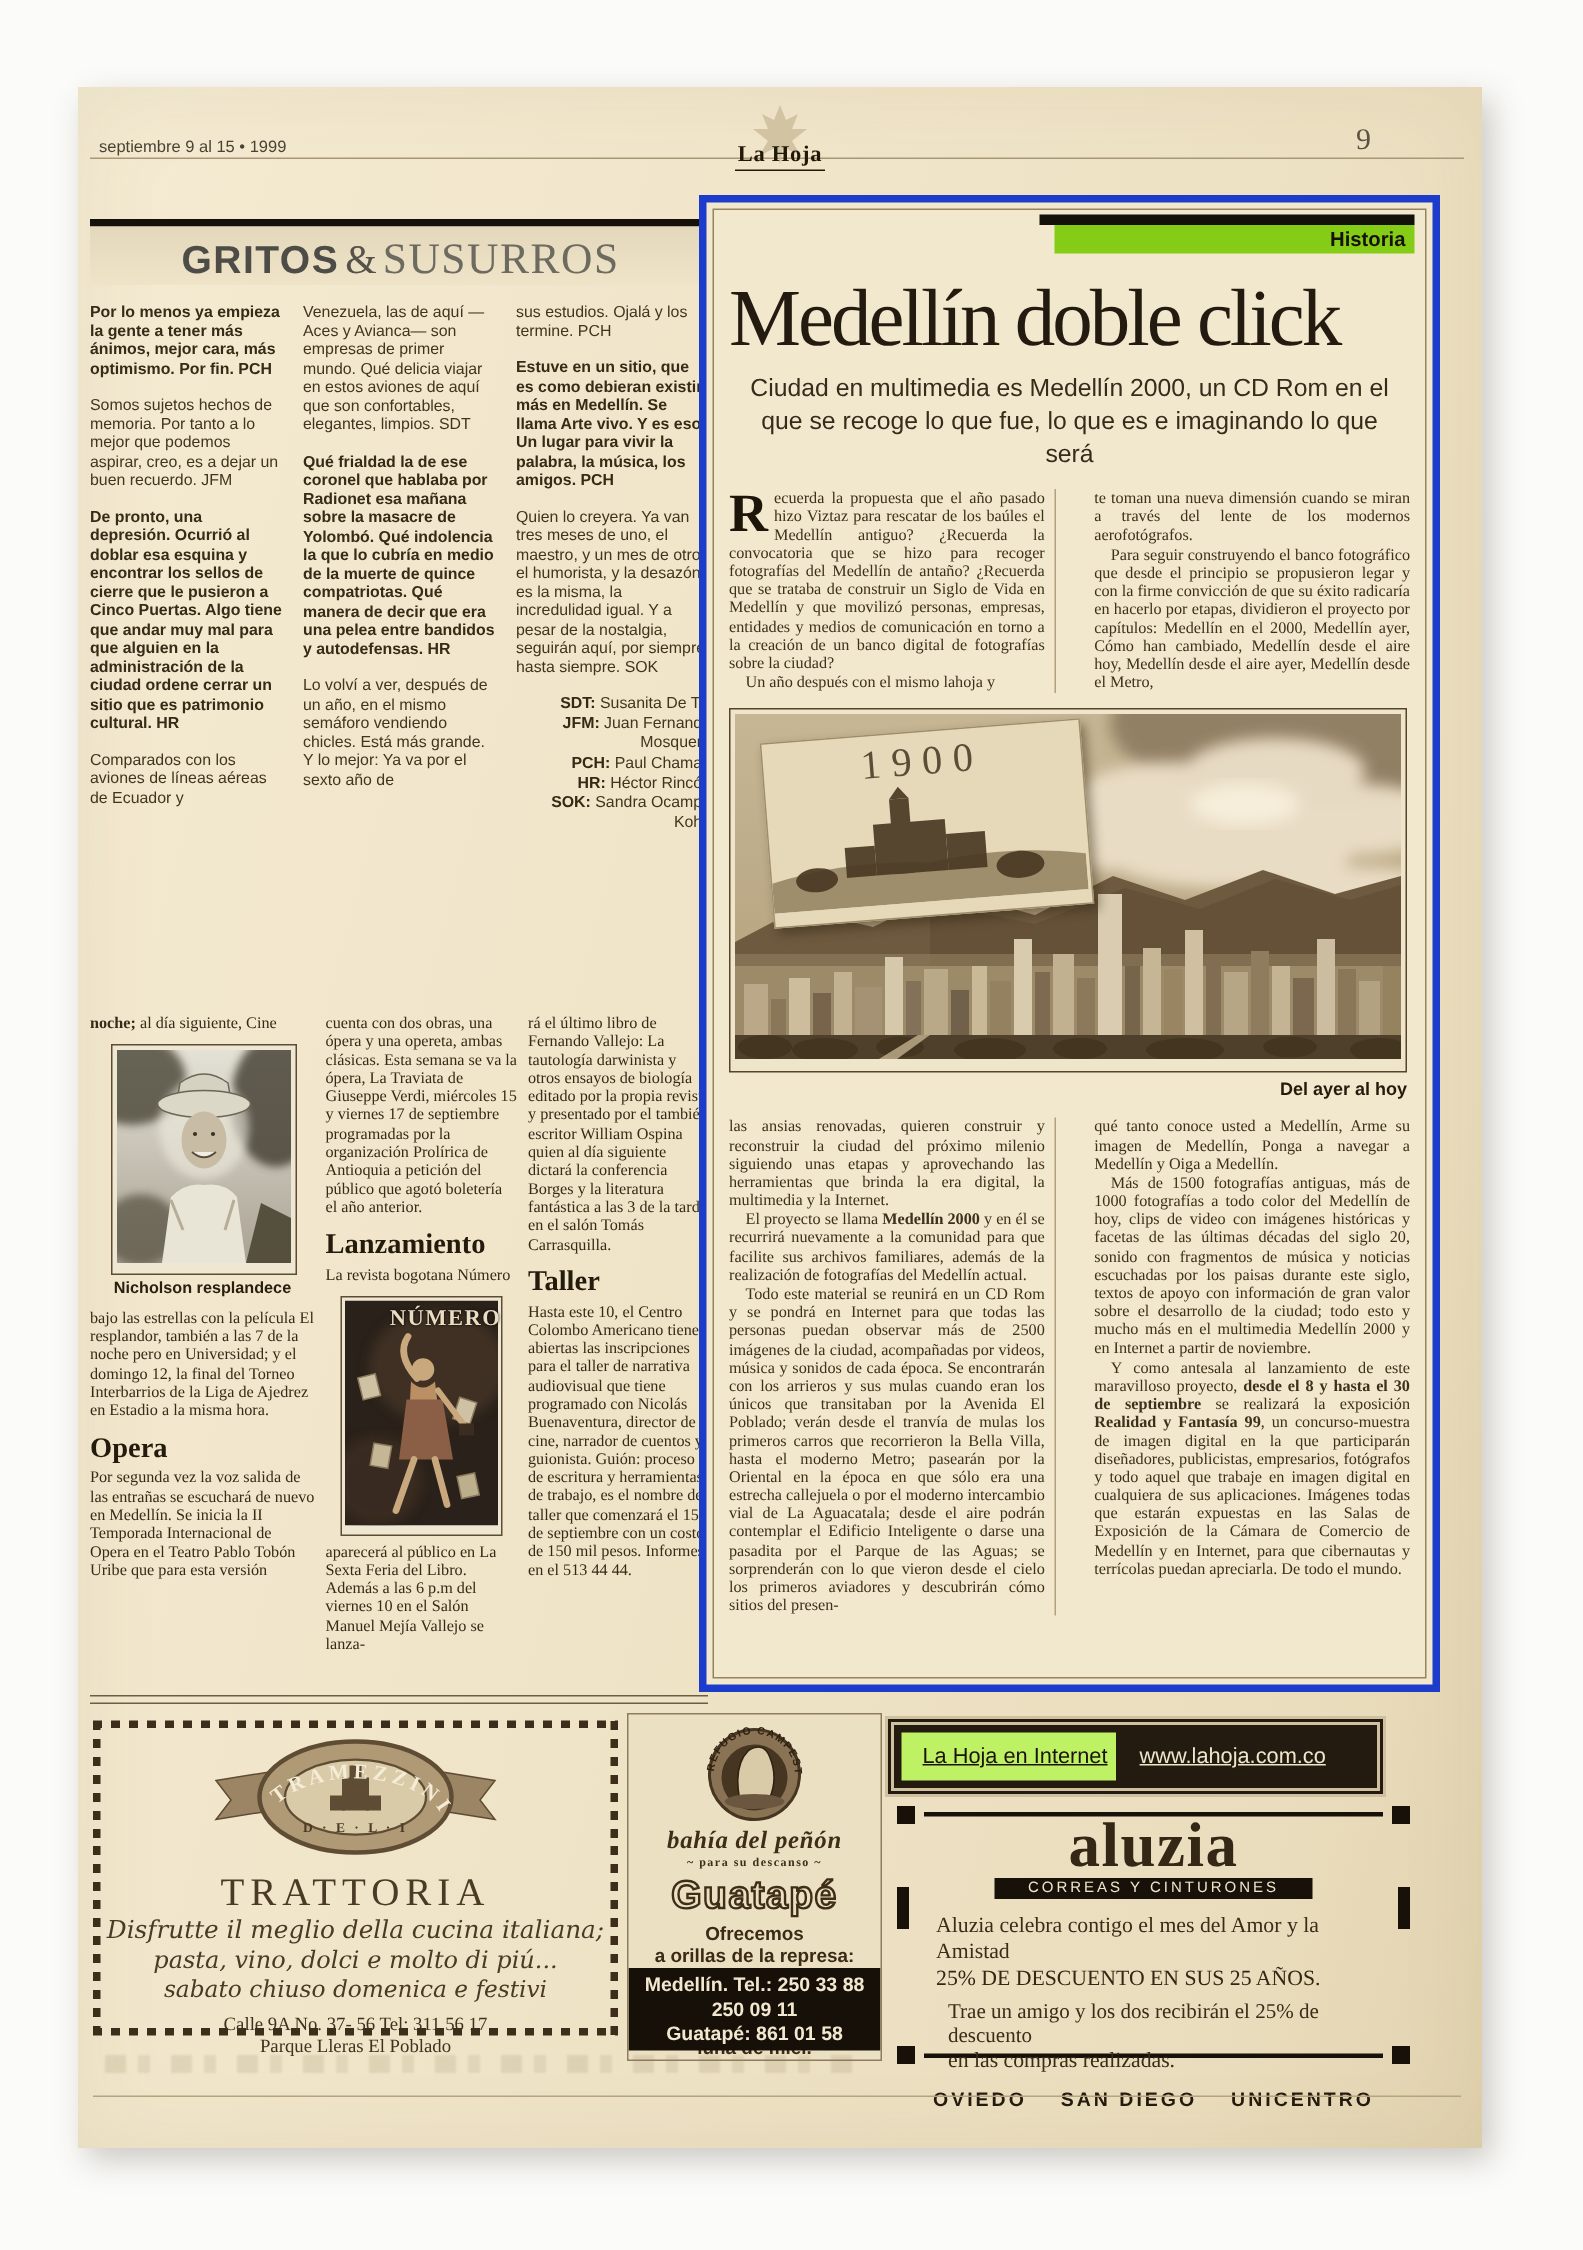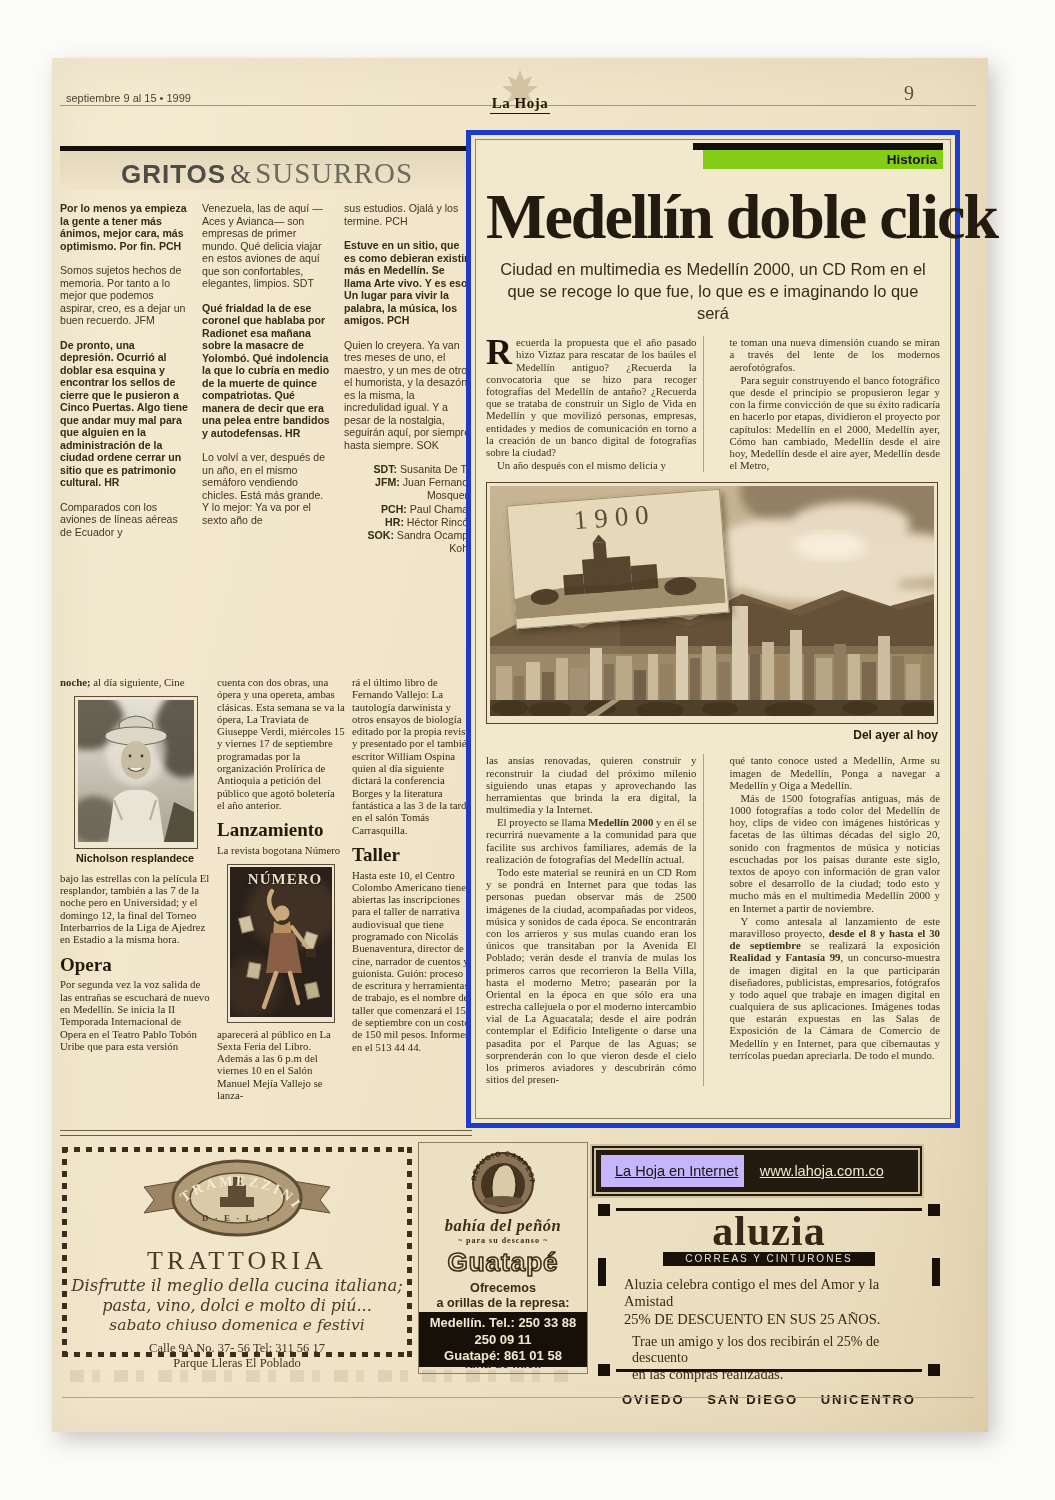--- a/index.html
+++ b/index.html
@@ -39,40 +39,40 @@
   .culture{position:absolute;left:8px;top:618px;width:414px;}
   .c-cols{display:flex;gap:7px;}
   .c-col{font-size:10.8px;line-height:1.14;color:#362b18;}
   .c-col.c1{width:150px;} .c-col.c2{width:128px;} .c-col.c3{width:122px;}
   .c-col p{margin:0 0 8px;}
   .c-col h3{font-size:19px;margin:8px 0 3px;color:#241b0c;}
   .ph-frame{border:1px solid #5c4c34;background:#efe7d2;padding:3px;margin:2px 0 3px 14px;width:116px;}
   .ph-frame2{border:1px solid #5c4c34;background:#efe7d2;padding:2px;margin:3px auto 5px;width:102px;position:relative;}
   .ph-cap{font-family:"Liberation Sans",sans-serif;font-weight:bold;font-size:10.8px;
           text-align:center;margin:0 0 7px;color:#2a2010;}
-  .cover-title{position:absolute;left:4px;top:6px;width:100%;text-align:center;
+  .cover-title{position:absolute;left:16px;top:6px;width:100%;text-align:center;
           font-family:"Liberation Serif",serif;font-weight:bold;font-size:15px;
           letter-spacing:1px;color:#e9ddc2;text-shadow:0 0 2px #000;}
   .dbl-rule{position:absolute;left:8px;top:1072px;width:412px;height:4px;
           border-top:1px solid #6d5d42;border-bottom:1px solid #6d5d42;}
   .sheet-bot-line{position:absolute;left:10px;top:1339px;width:912px;height:1px;background:#b4a47f;}
   .ghost{position:absolute;left:18px;top:1312px;width:500px;height:12px;opacity:.16;
          filter:blur(.7px);
          background:repeating-linear-gradient(90deg,#8a7a58 0 14px,transparent 14px 22px,#9a8a66 22px 30px,transparent 30px 44px);}
   
   .article{position:absolute;left:414px;top:72px;width:494px;height:998px;
            border:5px solid #1e3ccc;background:#f2e8cd;box-sizing:border-box;}
   .art-frame{position:absolute;inset:4px;border:1px solid #93835f;pointer-events:none;}
   .art-in{position:relative;padding:12px 15px 8px;}
   .kicker{position:absolute;top:8px;right:12px;width:240px;}
   .kicker .kbar{height:7px;background:#14100a;margin-left:-10px;}
   .kicker .kgray{height:19px;background:#84cc16;text-align:right;
       font-family:"Liberation Sans",sans-serif;font-weight:bold;font-size:13.5px;
       line-height:19px;padding-right:6px;color:#16110a;}
-  .a-title{margin-top:38px;font-weight:700;font-size:64px;letter-spacing:-2px;
+  .a-title{margin-top:38px;font-weight:400;font-size:54px;letter-spacing:-2px;
       color:#241b10;line-height:1;white-space:nowrap;}
   .a-sub{width:446px;margin:10px auto 0;text-align:center;
       font-family:"Liberation Sans",sans-serif;font-size:16.5px;line-height:1.32;color:#362c1b;}
   .a-cols{display:flex;margin-top:12px;}
   .acol{width:219px;font-size:10.8px;line-height:1.13;text-align:justify;color:#3d301c;}
   .acol + .acol{border-left:1px solid #b2a17e;padding-left:26px;margin-left:6px;}
   .acol p{margin:0 0 1px;}
   .acol p.ind{text-indent:11px;}
   .dropcap{float:left;font-size:36px;line-height:.8;font-weight:bold;color:#1d150a;
       padding:2px 4px 0 0;}
@@ -105,21 +105,21 @@
   .gua-title{font-family:"Liberation Sans",sans-serif;font-weight:900;font-size:26px;
       color:#ece0c2;-webkit-text-stroke:1.6px #3e2d18;letter-spacing:1px;margin-top:2px;}
   .gua-lines{font-family:"Liberation Sans",sans-serif;font-weight:bold;font-size:12.6px;
       line-height:1.2;color:#3a2a16;margin-top:3px;}
   .gua-tel{position:absolute;left:0;bottom:6px;width:100%;background:#171009;color:#f2e8cf;
       font-family:"Liberation Sans",sans-serif;font-weight:bold;font-size:13px;line-height:1.25;
       padding:3px 0;}
   .ad-net{position:absolute;left:540px;top:1088px;width:330px;height:50px;box-sizing:border-box;
       background:#241b10;border:2px solid #241b10;
       box-shadow:0 0 0 2px #cfc1a0, inset 0 0 0 2px #cfc1a0;display:flex;padding:7px;gap:0;}
-  .net-l{flex:1.05;background:#c4b5fd;display:flex;align-items:center;padding-left:14px;
+  .net-l{flex:1.05;background:#bef264;display:flex;align-items:center;padding-left:14px;
       font-family:"Liberation Sans",sans-serif;font-size:14.5px;color:#1c140a;
       text-decoration:underline;}
   .net-r{flex:1.25;background:#241b10;color:#f0e6cc;display:flex;align-items:center;
       padding-left:16px;font-family:"Liberation Sans",sans-serif;font-size:14.5px;
       text-decoration:underline;}
   .ad-alu{position:absolute;left:546px;top:1146px;width:342px;height:176px;box-sizing:border-box;}
   .alu-sq{position:absolute;width:12px;height:12px;background:#17110a;}
   .alu-side{position:absolute;width:8px;height:28px;background:#17110a;top:54px;}
   .alu-line{position:absolute;left:18px;right:18px;height:3px;background:#17110a;}
   .alu-body{position:absolute;left:20px;top:8px;right:20px;bottom:10px;text-align:left;}
@@ -268,21 +268,21 @@
       <div class="kicker">
         <div class="kbar"></div>
         <div class="kgray">Historia</div>
       </div>
       <div class="a-title">Medellín doble click</div>
       <div class="a-sub">Ciudad en multimedia es Medellín 2000, un CD Rom en el que se recoge lo que fue, lo que es e imaginando lo que será</div>
 
       <div class="a-cols">
         <div class="acol">
           <p><span class="dropcap">R</span><span>ecuerda la propuesta que el año pasado hizo Viztaz para rescatar de los baúles el Medellín antiguo? ¿Recuerda la convocatoria que se hizo para recoger fotografías del Medellín de antaño? ¿Recuerda que se trataba de construir un Siglo de Vida en Medellín y que movilizó personas, empresas, entidades y medios de comunicación en torno a la creación de un banco digital de fotografías sobre la ciudad?</span></p>
-          <p class="ind">Un año después con el mismo delicia y</p>
+          <p class="ind">Un año después con el mismo lahoja y</p>
         </div>
         <div class="acol">
           <p>te toman una nueva dimensión cuando se miran a través del lente de los modernos aerofotógrafos.</p>
           <p class="ind">Para seguir construyendo el banco fotográfico que desde el principio se propusieron legar y con la firme convicción de que su éxito radicaría en hacerlo por etapas, dividieron el proyecto por capítulos: Medellín en el 2000, Medellín ayer, Cómo han cambiado, Medellín desde el aire hoy, Medellín desde el aire ayer, Medellín desde el Metro,</p>
         </div>
       </div>
 
       <div class="a-photo">
         <svg width="444" height="230" viewBox="0 0 444 230">
           <defs>

